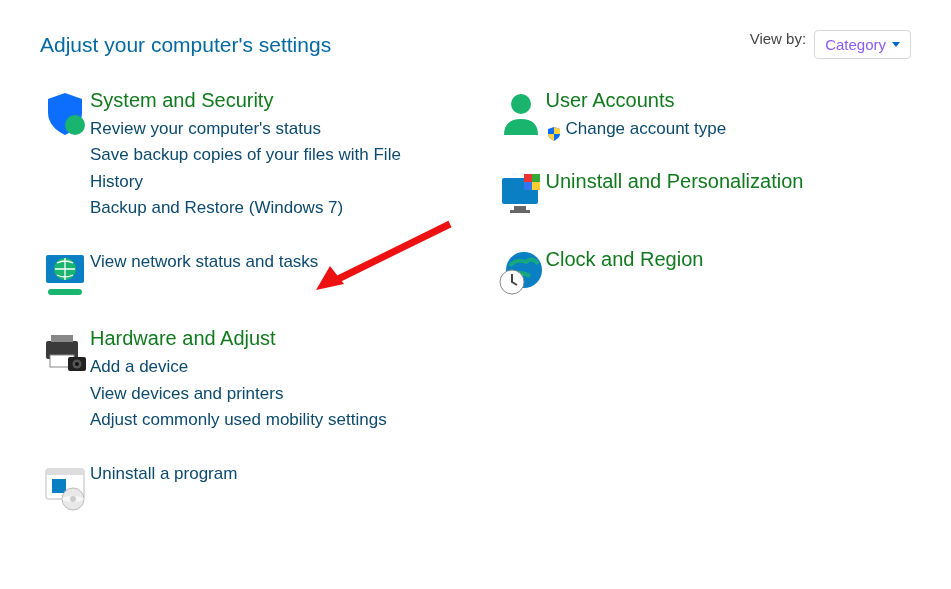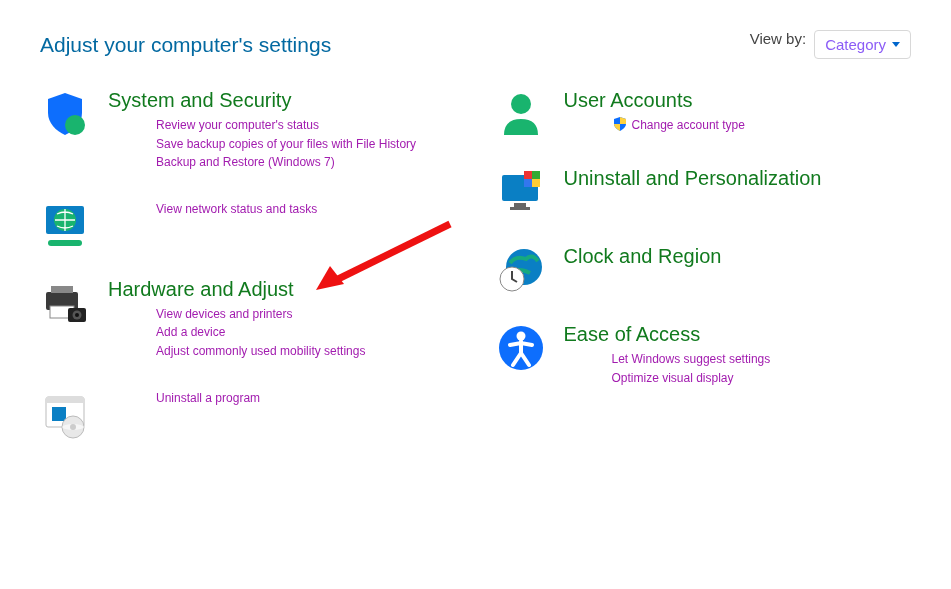--- a/index.html
+++ b/index.html
@@ -49,45 +49,43 @@
       border-top: 5px solid #0066cc;
     }
     .grid {
       display: flex;
       padding: 20px 40px 0 40px;
       gap: 40px;
     }
     .col { flex: 1; }
     .category {
       display: flex;
-      gap: 18px;
       margin-bottom: 28px;
     }
     .cat-icon {
       width: 50px; height: 50px;
       flex: 0 0 50px;
       display: flex; align-items: center; justify-content: center;
     }
     .cat-body { flex: 1; }
     .cat-title {
       color: #117a1e;
       font-size: 20px;
       font-weight: 400;
       margin-bottom: 4px;
       cursor: pointer;
     }
     .cat-link {
-      color: #a21caf;
-      font-size: 12px;
+      color: #0c4a6e;
+      font-size: 17px;
       line-height: 1.55;
       cursor: pointer;
       display: block;
-      margin-left: 48px;
-    }
-    .with-shield { display: flex; align-items: flex-start; gap: 4px; }
+    }
+    .with-shield { display: flex; align-items: flex-end; gap: 4px; }
     .arrow-annotation {
       position: absolute;
       left: 310px;
       top: 216px;
       pointer-events: none;
       z-index: 5;
     }
   </style>
 </head>
 <body>
@@ -142,22 +140,22 @@
           <rect x="6" y="14" width="32" height="18" rx="2" fill="#3a3a3a"></rect>
           <rect x="11" y="8" width="22" height="7" fill="#888"></rect>
           <rect x="10" y="28" width="24" height="12" fill="#fff" stroke="#888"></rect>
           <rect x="28" y="30" width="18" height="14" rx="2" fill="#222"></rect>
           <circle cx="37" cy="37" r="4.5" fill="#555"></circle>
           <circle cx="37" cy="37" r="2" fill="#111"></circle>
         </svg>
       </div>
       <div class="cat-body">
         <div class="cat-title">Hardware and Adjust</div>
+        <span class="cat-link">Add a device</span>
         <span class="cat-link">View devices and printers</span>
-        <span class="cat-link">Add a device</span>
         <span class="cat-link">Adjust commonly used mobility settings</span>
       </div>
     </div>
 
     <div class="category">
       <div class="cat-icon">
         <svg width="50" height="50" viewBox="0 0 50 50">
           <rect x="6" y="8" width="38" height="30" rx="2" fill="#fff" stroke="#bbb"></rect>
           <rect x="6" y="8" width="38" height="6" fill="#ddd"></rect>
           <rect x="12" y="18" width="14" height="14" fill="#0a7fc4"></rect>
@@ -220,34 +218,20 @@
           <path d="M14 18 Q20 10 30 14 Q36 8 42 16 M16 28 Q22 22 34 28" stroke="#19b46e" stroke-width="4" fill="none" opacity="0.8"></path>
           <circle cx="16" cy="34" r="12" fill="#fff" stroke="#888"></circle>
           <path d="M16 26 V34 L21 37" stroke="#444" stroke-width="2" fill="none"></path>
         </svg>
       </div>
       <div class="cat-body">
         <div class="cat-title">Clock and Region</div>
       </div>
     </div>
 
-    <div class="category">
-      <div class="cat-icon">
-        <svg width="50" height="50" viewBox="0 0 50 50">
-          <circle cx="25" cy="25" r="22" fill="#0d6efd"></circle>
-          <circle cx="25" cy="13" r="4.5" fill="#fff"></circle>
-          <path d="M25 18 L25 30 M25 30 L17 42 M25 30 L33 42 M14 22 L25 20 L36 22" stroke="#fff" stroke-width="4" fill="none" stroke-linecap="round"></path>
-        </svg>
-      </div>
-      <div class="cat-body">
-        <div class="cat-title">Ease of Access</div>
-        <span class="cat-link">Let Windows suggest settings</span>
-        <span class="cat-link">Optimize visual display</span>
-      </div>
-    </div>
 
   </div>
 </div>
 
 <svg class="arrow-annotation" width="150" height="80" viewBox="0 0 150 80">
   <line x1="140" y1="8" x2="22" y2="66" stroke="#e11" stroke-width="7"></line>
   <polygon points="6,74 34,68 20,50" fill="#e11"></polygon>
 </svg>
 
 </body></html>

